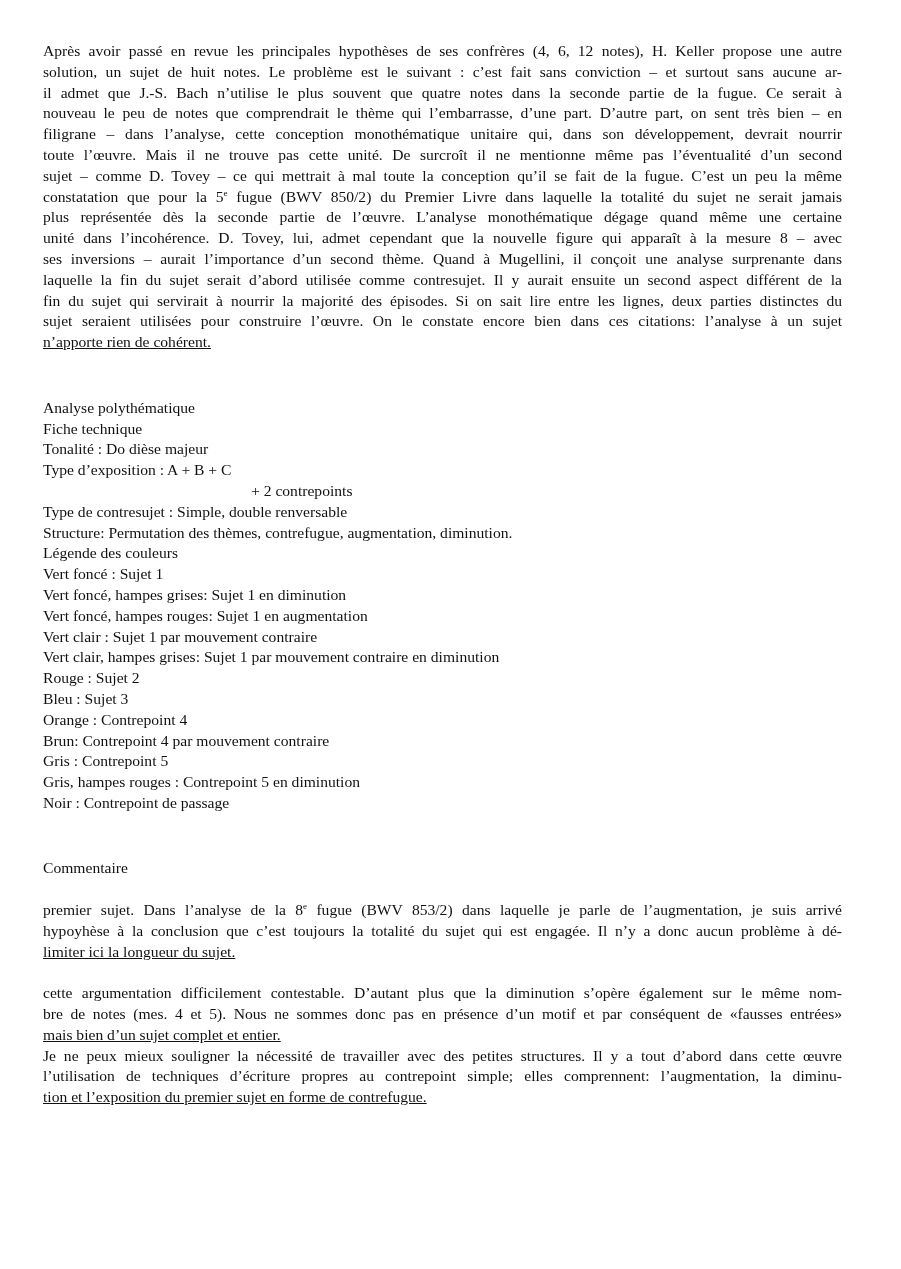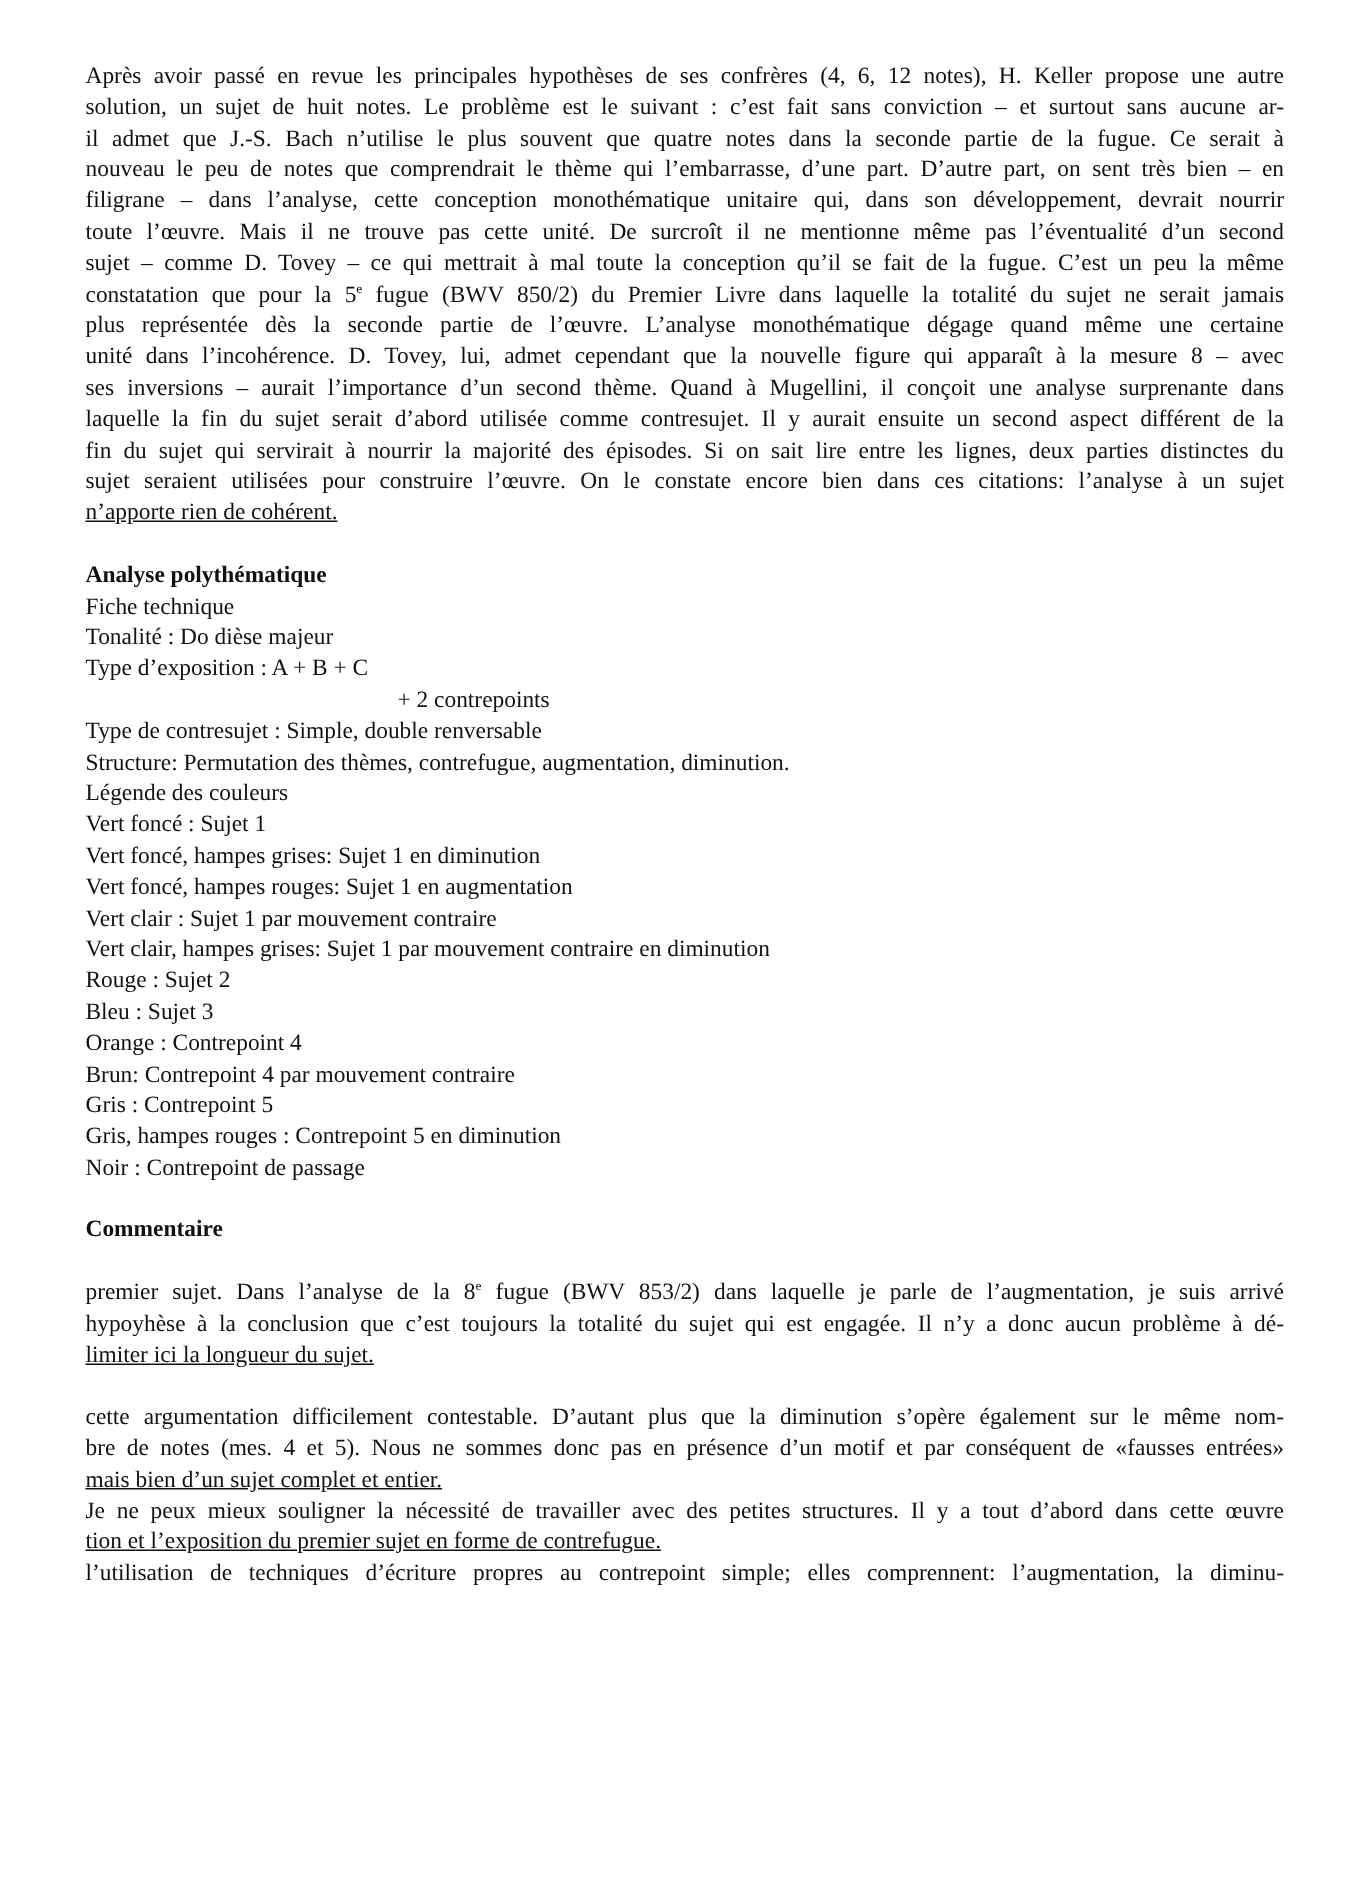--- a/index.html
+++ b/index.html
@@ -1,30 +1,30 @@
 <!DOCTYPE html>
 <html><head>
 <meta charset="utf-8">
 <style>
   html, body { margin: 0; padding: 0; background: #ffffff; }
   body { width: 901px; height: 1269px; overflow: hidden; position: relative; }
   .page {
-    position: absolute; left: 57px; top: 41px; width: 799px;
+    position: absolute; left: 43px; top: 41px; width: 799px;
     font-family: "Liberation Serif", "DejaVu Serif", serif;
     font-size: 15.6px; color: #111111;
   }
   .para { margin: 0; }
   .jline {
     display: block; height: 20.8px; line-height: 20.8px;
     text-align: justify; text-align-last: justify; white-space: nowrap;
   }
   .jline.last { text-align-last: left; text-decoration: underline; }
   .line { display: block; height: 20.8px; line-height: 20.8px; white-space: nowrap; }
   .gap { display: block; height: 20.8px; }
-  .bold { font-weight: bold; }
+  .bold { font-weight: normal; margin-top: 24px; }
   .indent-plus { padding-left: 208px; }
   sup { font-size: 9px; line-height: 0; vertical-align: 6px; }
 </style>
 </head>
 <body>
 
 <div class="page">
 
   <div class="para">
     <span class="jline"> Après avoir passé en revue les principales hypothèses de ses confrères (4, 6, 12 notes), H. Keller propose une autre</span>
@@ -85,17 +85,17 @@
   <span class="gap"></span>
 
   <div class="para">
     <span class="jline">cette argumentation difficilement contestable. D’autant plus que la diminution s’opère également sur le même nom-</span>
     <span class="jline">bre de notes (mes. 4 et 5). Nous ne sommes donc pas en présence d’un motif et par conséquent de «fausses entrées»</span>
     <span class="jline last">mais bien d’un sujet complet et entier.</span>
   </div>
 
   <div class="para">
     <span class="jline">Je ne peux mieux souligner la nécessité de travailler avec des petites structures. Il y a tout d’abord dans cette œuvre</span>
+    <span class="jline">l’utilisation de techniques d’écriture propres au contrepoint simple; elles comprennent: l’augmentation, la diminu-</span>
     <span class="jline last">tion et l’exposition du premier sujet en forme de contrefugue.</span>
-    <span class="jline">l’utilisation de techniques d’écriture propres au contrepoint simple; elles comprennent: l’augmentation, la diminu-</span>
   </div>
 
 </div>
 
 </body></html>

